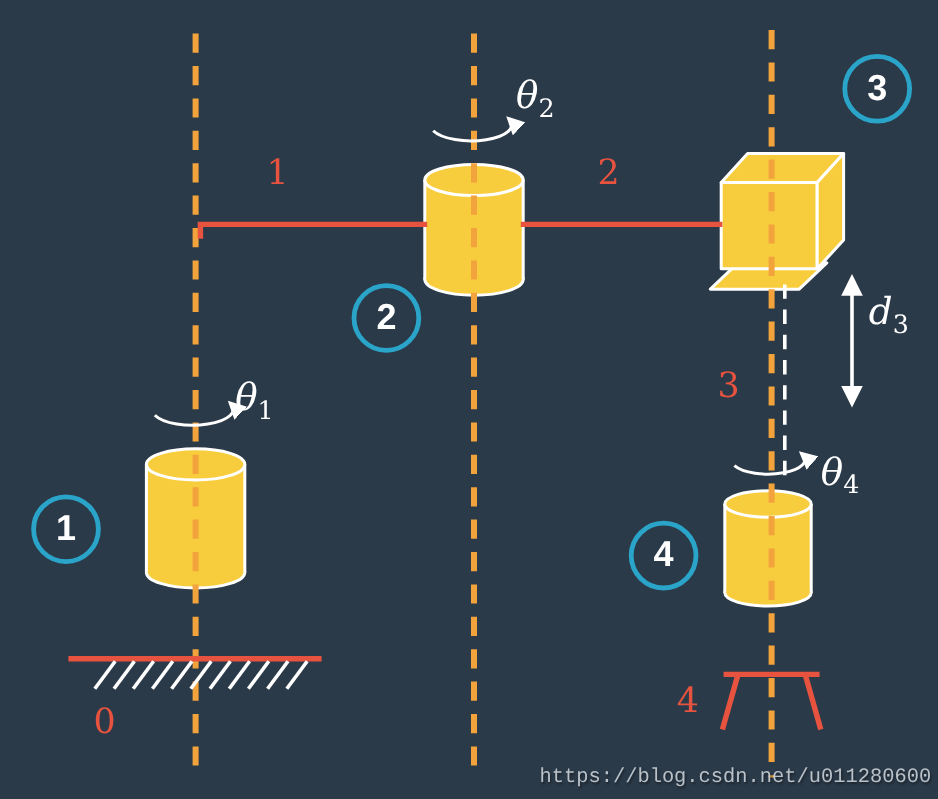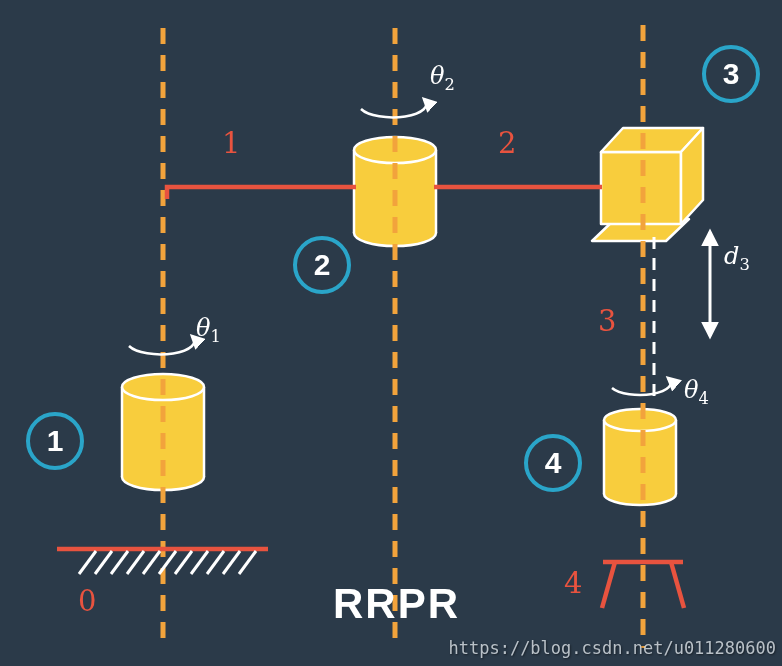--- a/index.html
+++ b/index.html
@@ -30,21 +30,21 @@
   .label { position: absolute; white-space: nowrap; }
   .red-label {
     color: var(--label-red, #e8533f);
     font-family: "DejaVu Serif", serif;
     font-size: 29px;
   }
   .math {
     color: #ffffff;
     font-family: "DejaVu Serif", serif;
     font-style: italic;
-    font-size: 24px;
+    font-size: 31px;
   }
   .math sub { font-size: 0.68em; font-style: normal; }
   .badge-num {
     color: #ffffff;
     font-weight: bold;
     font-size: 30px;
     width: 54px;
     height: 54px;
     line-height: 54px;
     text-align: center;
@@ -159,17 +159,16 @@
   <div class="label red-label" style="left:498px; top:126px;">2</div>
   <div class="label red-label" style="left:598px; top:304px;">3</div>
   <div class="label red-label" style="left:78px; top:584px;">0</div>
   <div class="label red-label" style="left:564px; top:566px;">4</div>
 
   <div class="label badge-num" style="left:28px; top:414px;">1</div>
   <div class="label badge-num" style="left:295px; top:238px;">2</div>
   <div class="label badge-num" style="left:704px; top:47px;">3</div>
   <div class="label badge-num" style="left:526px; top:436px;">4</div>
 
-  <div class="label caption" style="left:333px; top:580px;">RRPR</div>
 
-  <div class="label watermark" style="right:6px; bottom:8px;">https://blog.csdn.net/u011280600</div>
+  <div class="label watermark" style="right:6px; bottom:8px;font-family:Liberation Mono, monospace;">https://blog.csdn.net/u011280600</div>
 
 </div>
 
 </body></html>

